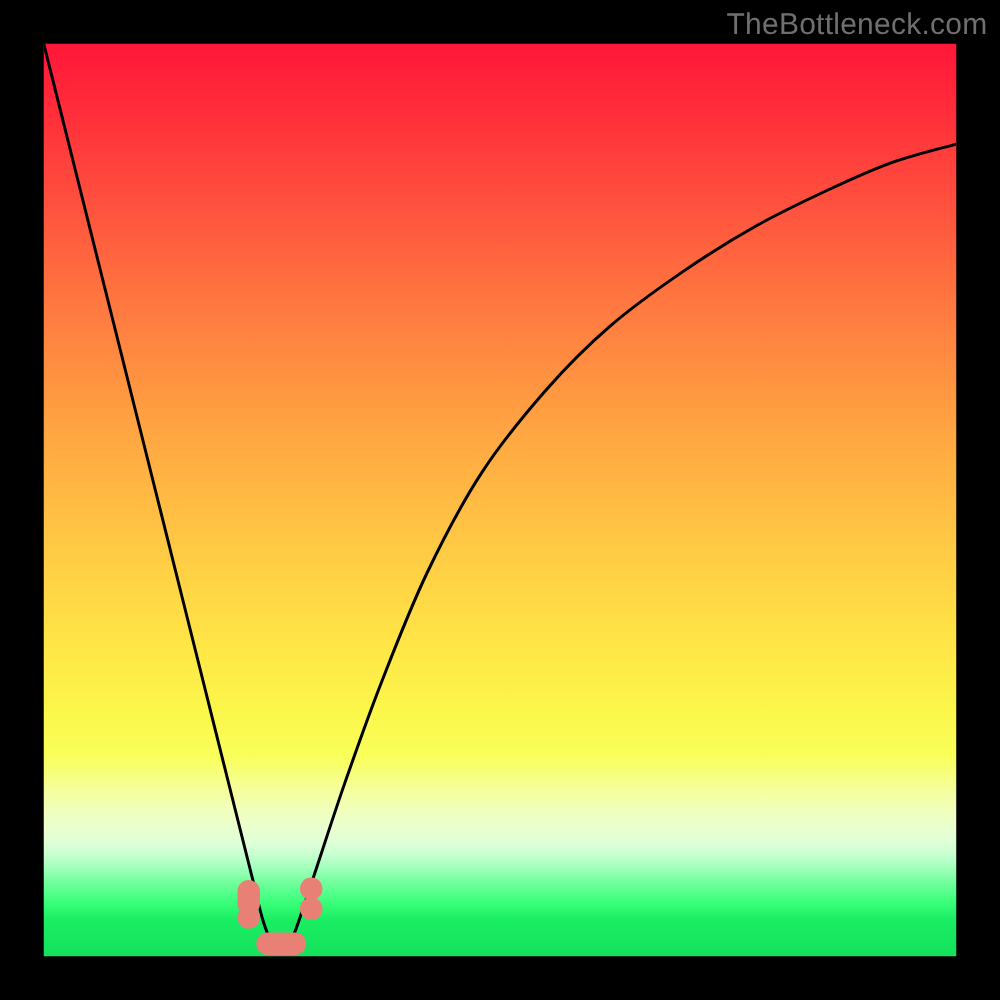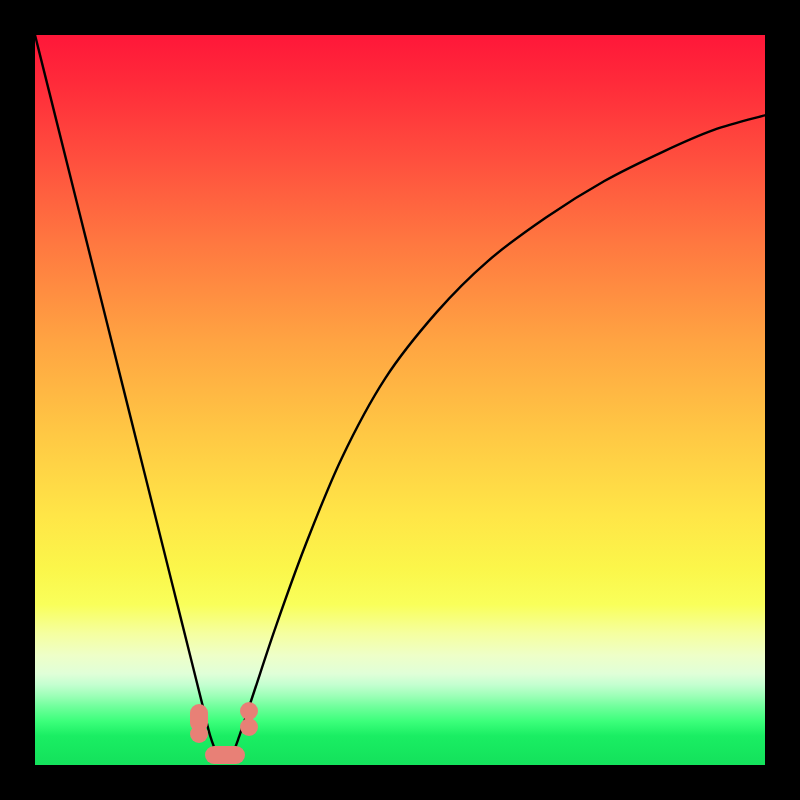--- a/index.html
+++ b/index.html
@@ -66,20 +66,21 @@
     position: absolute;
     background: #e88076;
     border-radius: 999px;
   }
 </style>
 </head>
 <body>
 
 <div class="frame">
 
+  <div class="watermark">TheBottleneck.com</div>
 
   <div class="plot">
 
     <svg class="curves" viewBox="0 0 730 730" preserveAspectRatio="none">
       <path d="M 0 0 C 3.65 14.600000000000003 14.599999999999998 58.40000000000002 21.9 87.60000000000002 C 29.2 116.80000000000003 36.5 146.00000000000006 43.8 175.20000000000005 C 51.099999999999994 204.40000000000003 58.400000000000006 233.60000000000002 65.7 262.8 C 73 292 80.3 321.2 87.6 350.4 C 94.89999999999999 379.59999999999997 102.80833333333334 411.23333333333335 109.5 438 C 116.19166666666666 464.76666666666665 122.27499999999999 489.1 127.74999999999999 511 C 133.225 532.9 137.48333333333332 549.9333333333333 142.35 569.4 C 147.21666666666667 588.8666666666667 152.69166666666666 610.7666666666667 156.95 627.8 C 161.20833333333331 644.8333333333333 164.85833333333335 659.4333333333334 167.9 671.6 C 170.94166666666666 683.7666666666667 172.76666666666665 692.8916666666667 175.2 700.8 C 177.63333333333333 708.7083333333333 180.06666666666666 715.1566666666666 182.5 719.05 C 184.93333333333334 722.9433333333333 187.36666666666667 724.16 189.8 724.16 C 192.23333333333335 724.16 194.66666666666669 722.9433333333333 197.10000000000002 719.05 C 199.53333333333336 715.1566666666666 200.75 711.1416666666667 204.4 700.8 C 208.05 690.4583333333333 212.91666666666666 675.25 219 657 C 225.08333333333334 638.75 232.38333333333333 615.6333333333333 240.9 591.3 C 249.41666666666669 566.9666666666666 259.15000000000003 538.9833333333333 270.1 511 C 281.05 483.01666666666665 293.21666666666664 451.3833333333334 306.59999999999997 423.40000000000003 C 319.9833333333333 395.4166666666667 334.5833333333333 367.4333333333333 350.4 343.09999999999997 C 366.21666666666664 318.76666666666665 384.4666666666667 296.8666666666666 401.50000000000006 277.4 C 418.5333333333334 257.93333333333334 434.35 242.11666666666667 452.6 226.3 C 470.85 210.48333333333335 491.5333333333333 195.88333333333333 510.99999999999994 182.5 C 530.4666666666666 169.11666666666667 549.9333333333333 156.95 569.4 146 C 588.8666666666667 135.05 609.55 125.31666666666673 627.8 116.80000000000007 C 646.05 108.2833333333334 661.8666666666668 100.98333333333333 678.9000000000001 94.89999999999998 C 695.9333333333334 88.81666666666662 721.4833333333333 82.73333333333329 730 80.29999999999995" fill="none" stroke="#000" stroke-width="2.4" stroke-linecap="round" stroke-linejoin="round"></path>
     </svg>
 
     <div class="bump" style="width: 18px; height: 28px; left: 155.25px; top: 668.55px;"></div>
     <div class="bump" style="width: 18px; height: 18px; left: 155.25px; top: 690.34px;"></div>
     <div class="bump" style="width: 18px; height: 18px; left: 204.89px; top: 666.98px;"></div>

